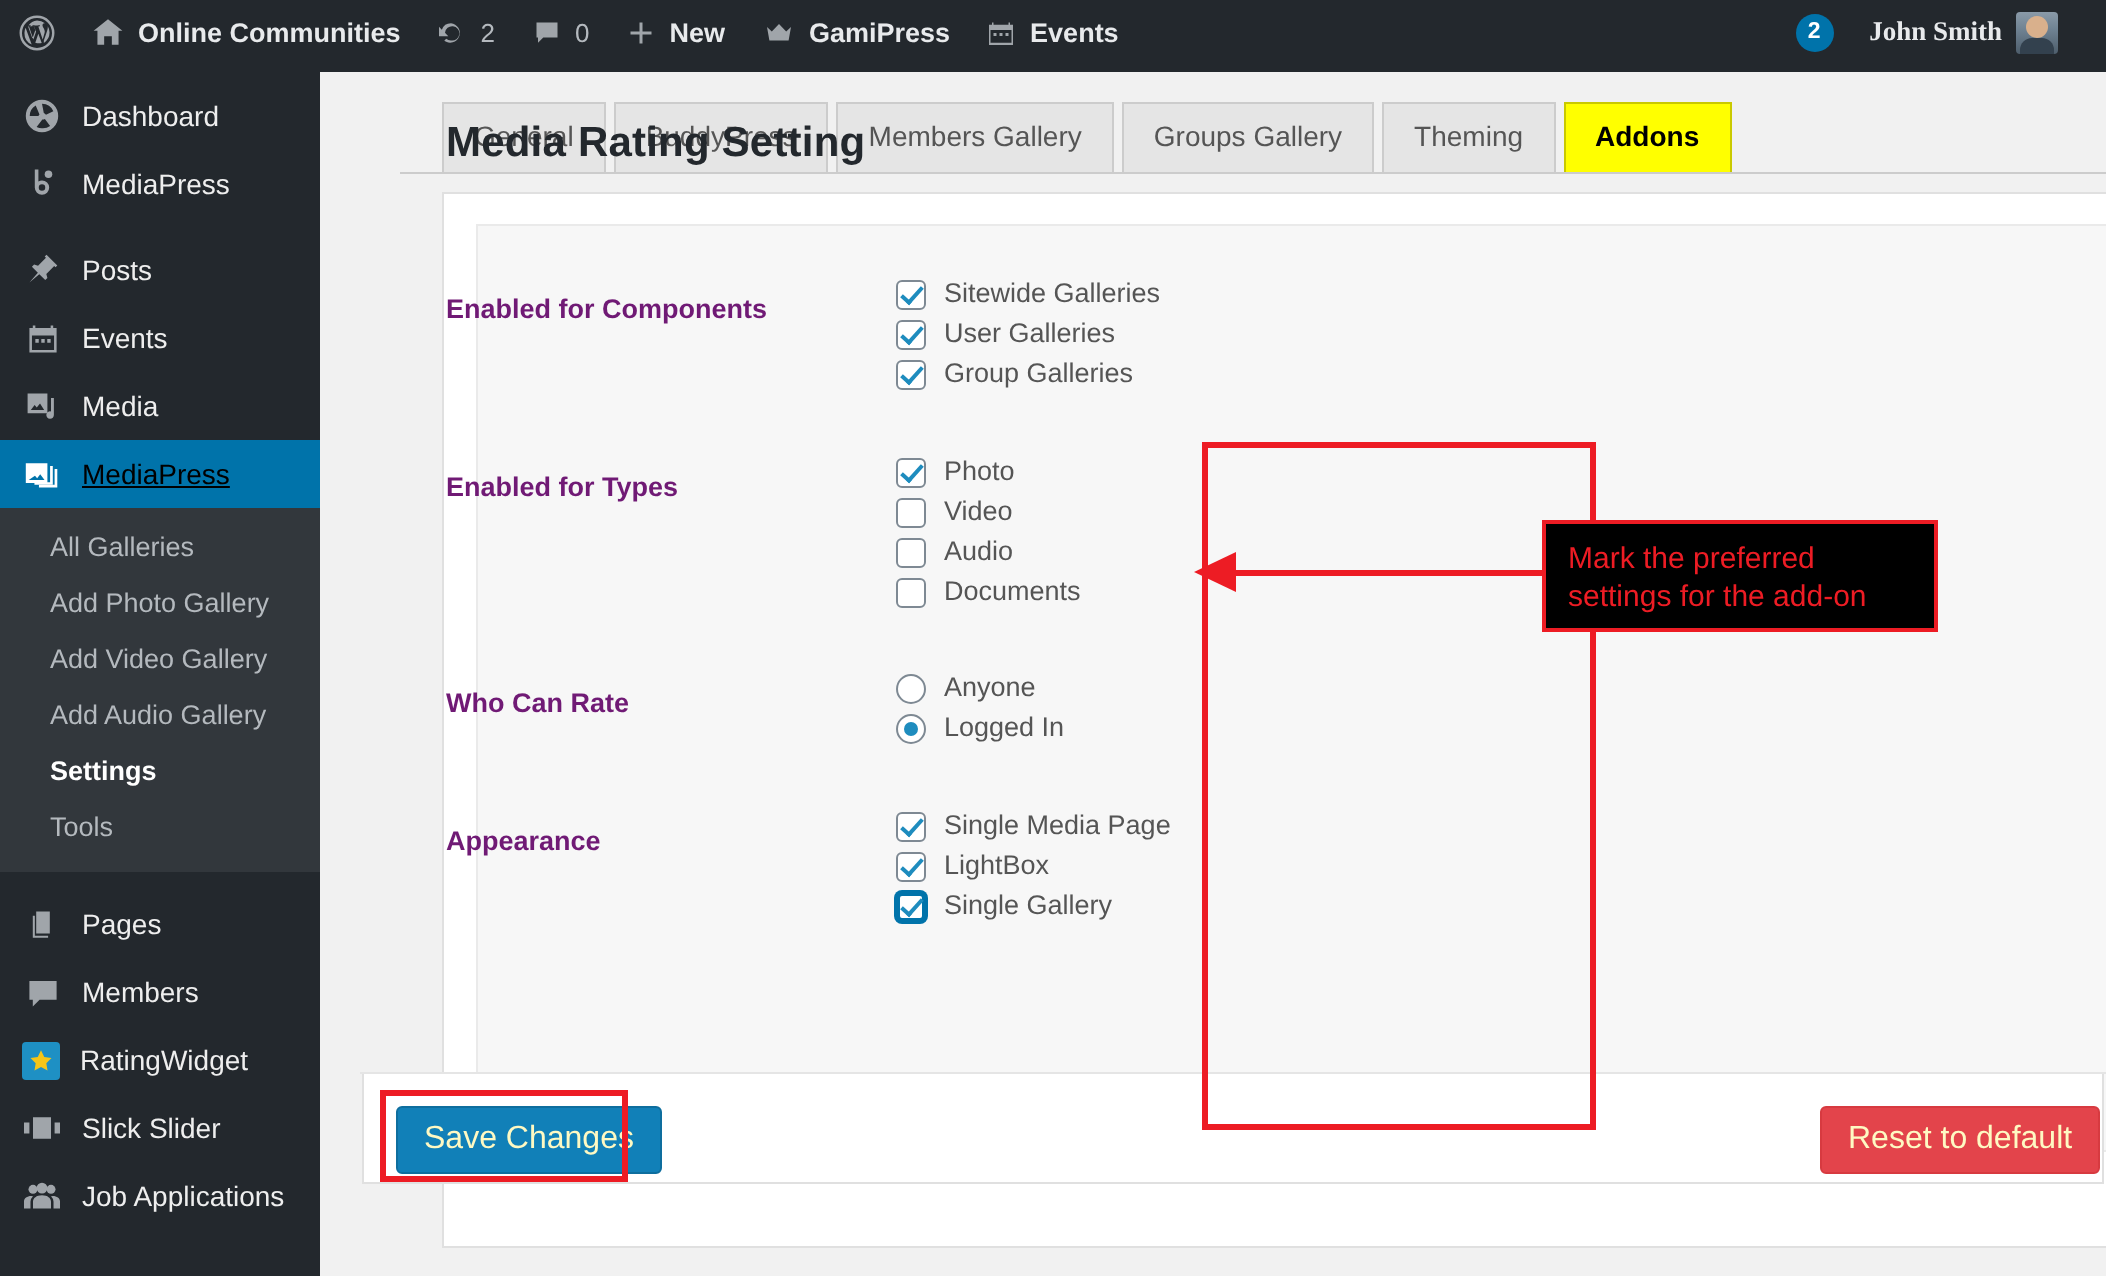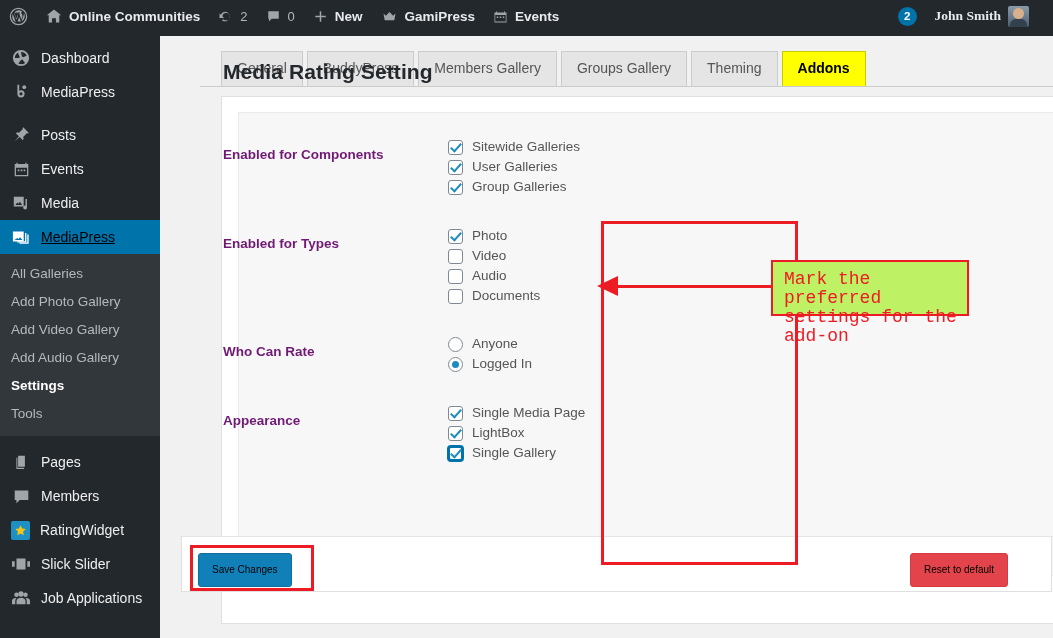--- a/index.html
+++ b/index.html
@@ -69,21 +69,21 @@
   .menu-item .mi-ico svg { display: block; fill: #a0a5aa; }
   .menu-item.current { background: #0073aa; color: #000000; font-weight: 400; text-decoration: underline; }
   .menu-item.current .mi-ico svg { fill: #fff; }
   .menu-item.current::after {
     content: ""; position: absolute; right: -8px; top: 50%;
     margin-top: -8px; border: 8px solid transparent;
     border-right-color: #f1f1f1; border-left: 0;
   }
   .submenu { background: #32373c; padding: 6px 0 8px; }
   .submenu a {
-    display: block; padding: 5px 0 5px 11px;
+    display: block; padding: 5px 0 5px 25px;
     color: #b4b9be; font-size: 13.5px; line-height: 18px;
   }
   .submenu a.active { color: #fff; font-weight: 700; }
   .mi-ico.ratingwidget {
     background: #1e90c4; border-radius: 2px; width: 19px; height: 19px;
   }
 
   
   #content {
     position: absolute; top: 32px; left: 160px;
@@ -165,40 +165,40 @@
   .anno-box {
     position: absolute; border: 3px solid #ed1c24;
     pointer-events: none; background: transparent;
   }
   #anno-fields { left: 401px; top: 189px; width: 197px; height: 344px; z-index: 20; }
   #anno-save   { left: 190px; top: 545px; width: 124px; height: 46px; z-index: 20; }
 
   #callout {
     position: absolute; left: 771px; top: 260px;
     width: 198px; height: 56px;
-    border: 2px solid #ed1c24; background: #bef264;
-    color: #ed1c24; font-size: 18px; line-height: 19px;
-    padding: 8px 0 0 11px; z-index: 21; font-family: Liberation Mono, monospace;
+    border: 2px solid #ed1c24; background: #000000;
+    color: #ed1c24; font-size: 15px; line-height: 19px;
+    padding: 8px 0 0 11px; z-index: 21;
   }
   #arrow-line {
     position: absolute; left: 617px; top: 285px;
     width: 156px; height: 3px; background: #ed1c24; z-index: 21;
   }
   #arrow-head {
     position: absolute; left: 597px; top: 276px;
     width: 0; height: 0; z-index: 21;
     border-top: 10px solid transparent;
     border-bottom: 10px solid transparent;
     border-right: 21px solid #ed1c24;
   }
 
   
   .btn {
-    position: absolute; font-size: 10px; line-height: 17px;
-    border-radius: 3px; padding: 7px 13px 8px; color: #000000;
+    position: absolute; font-size: 16px; line-height: 17px;
+    border-radius: 3px; padding: 7px 13px 8px; color: #fef9c3;
     border: 1px solid transparent; white-space: nowrap;
   }
   #btn-save { left: 198px; top: 553px; background: #1180b8; border-color: #0e6e9e; }
   #btn-reset { left: 910px; top: 553px; background: #e3444b; border-color: #d73a40; }
   #footer-rule {
     position: absolute; left: 180px; top: 536px;
     width: 873px; height: 1px; background: #e5e5e5;
   }
   #footer-band {
     position: absolute; left: 181px; top: 537px;

